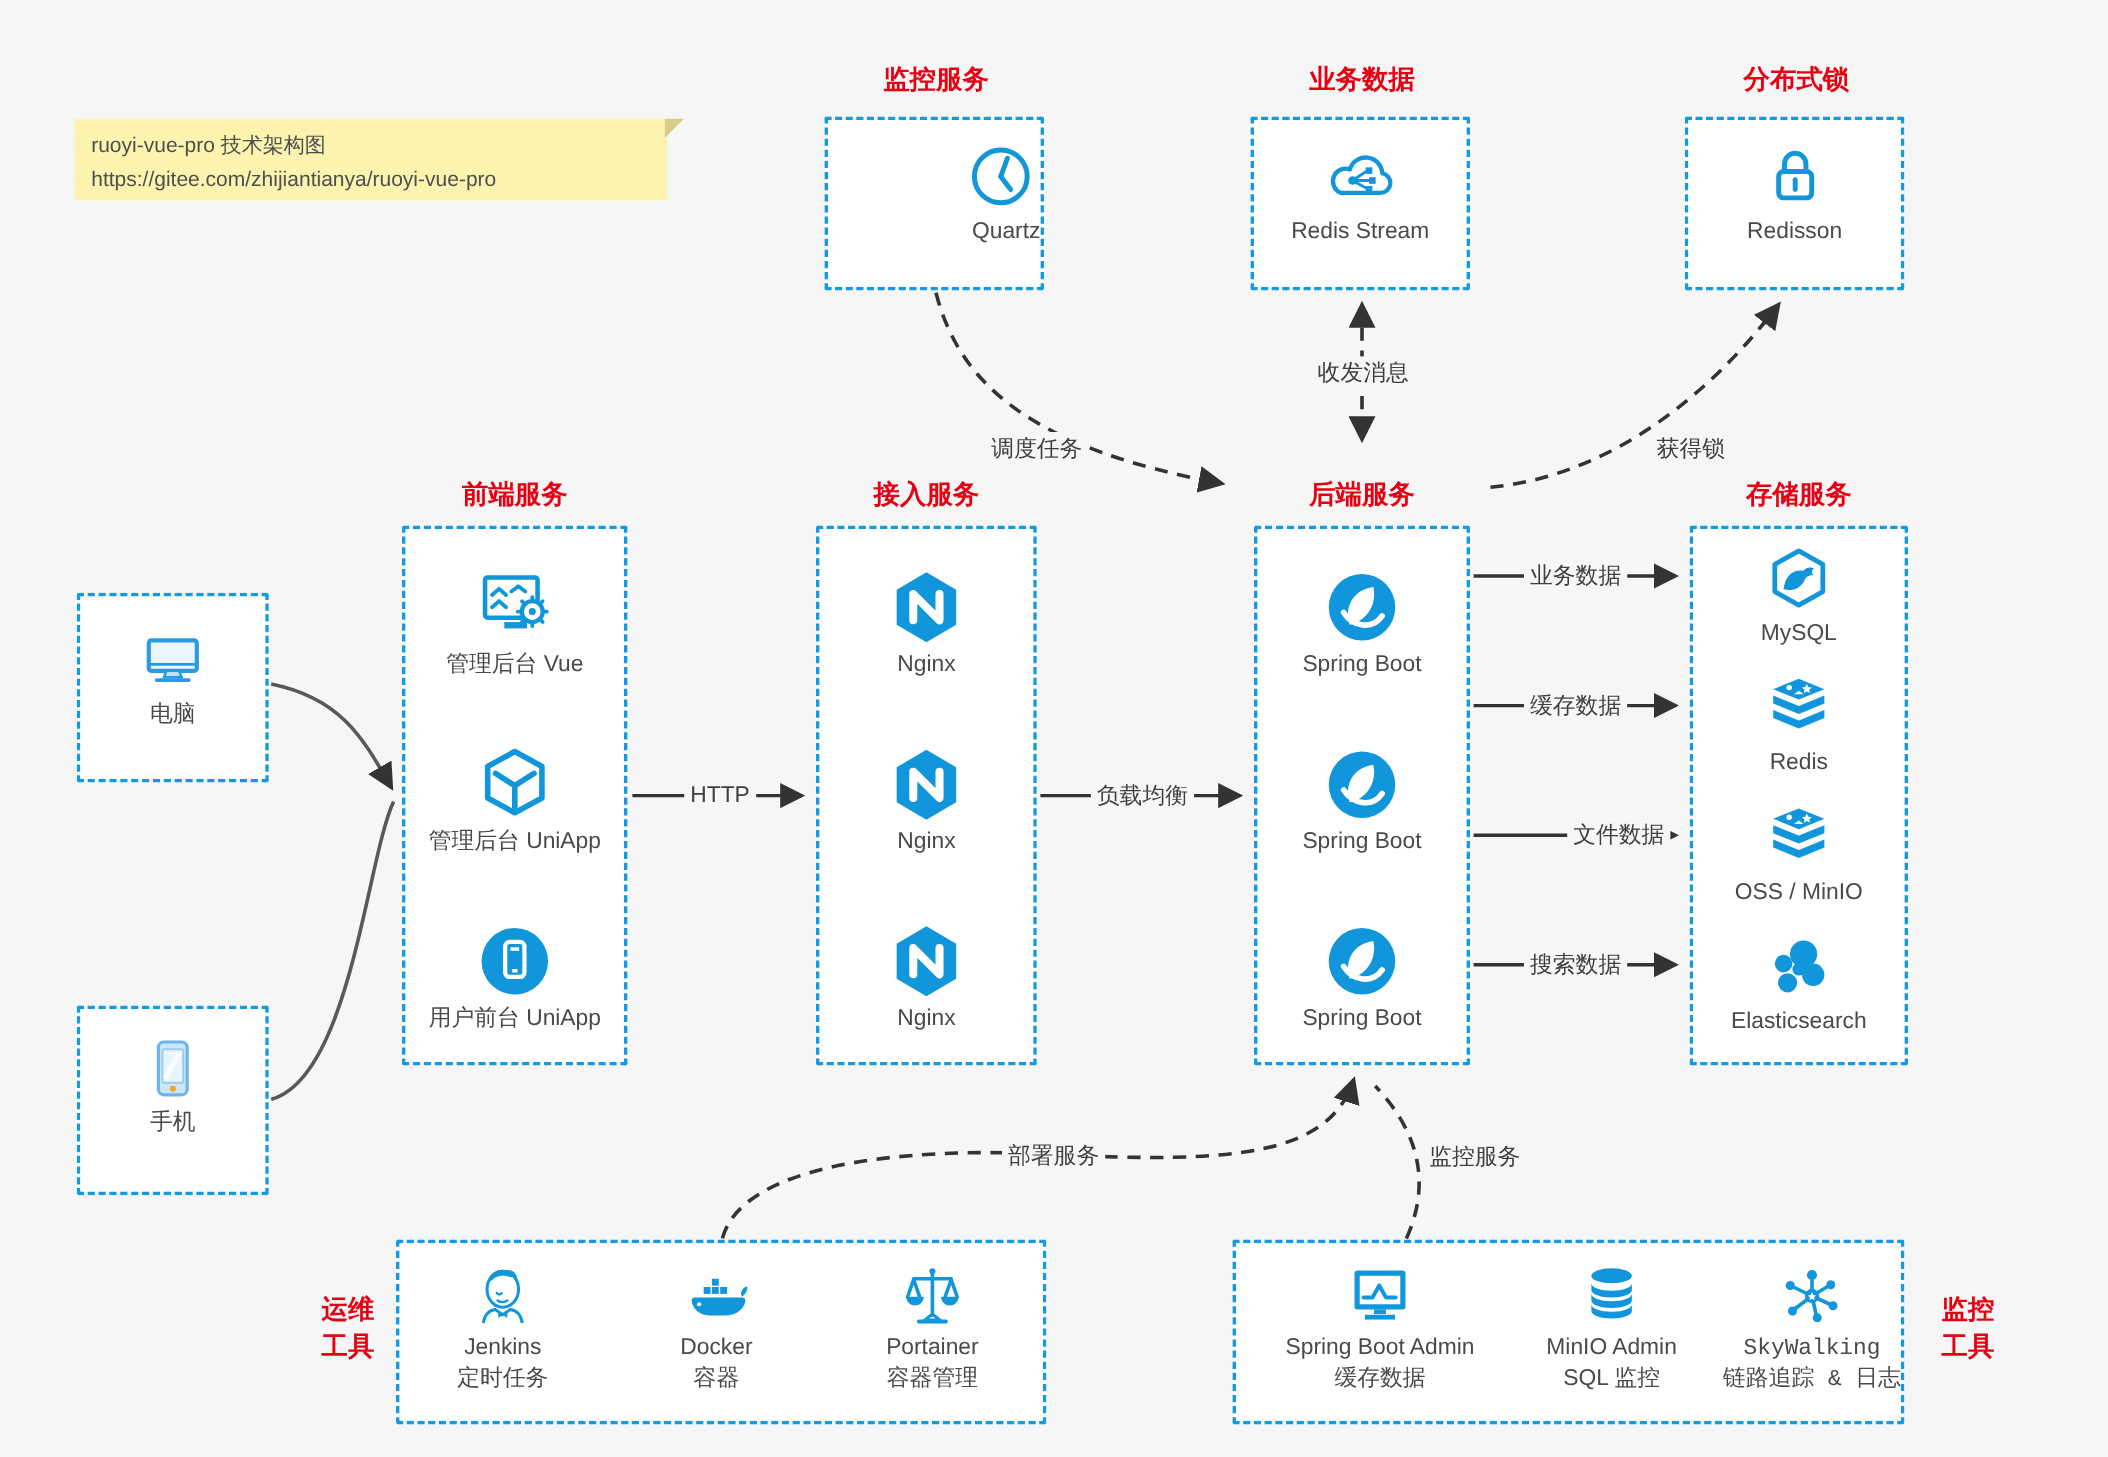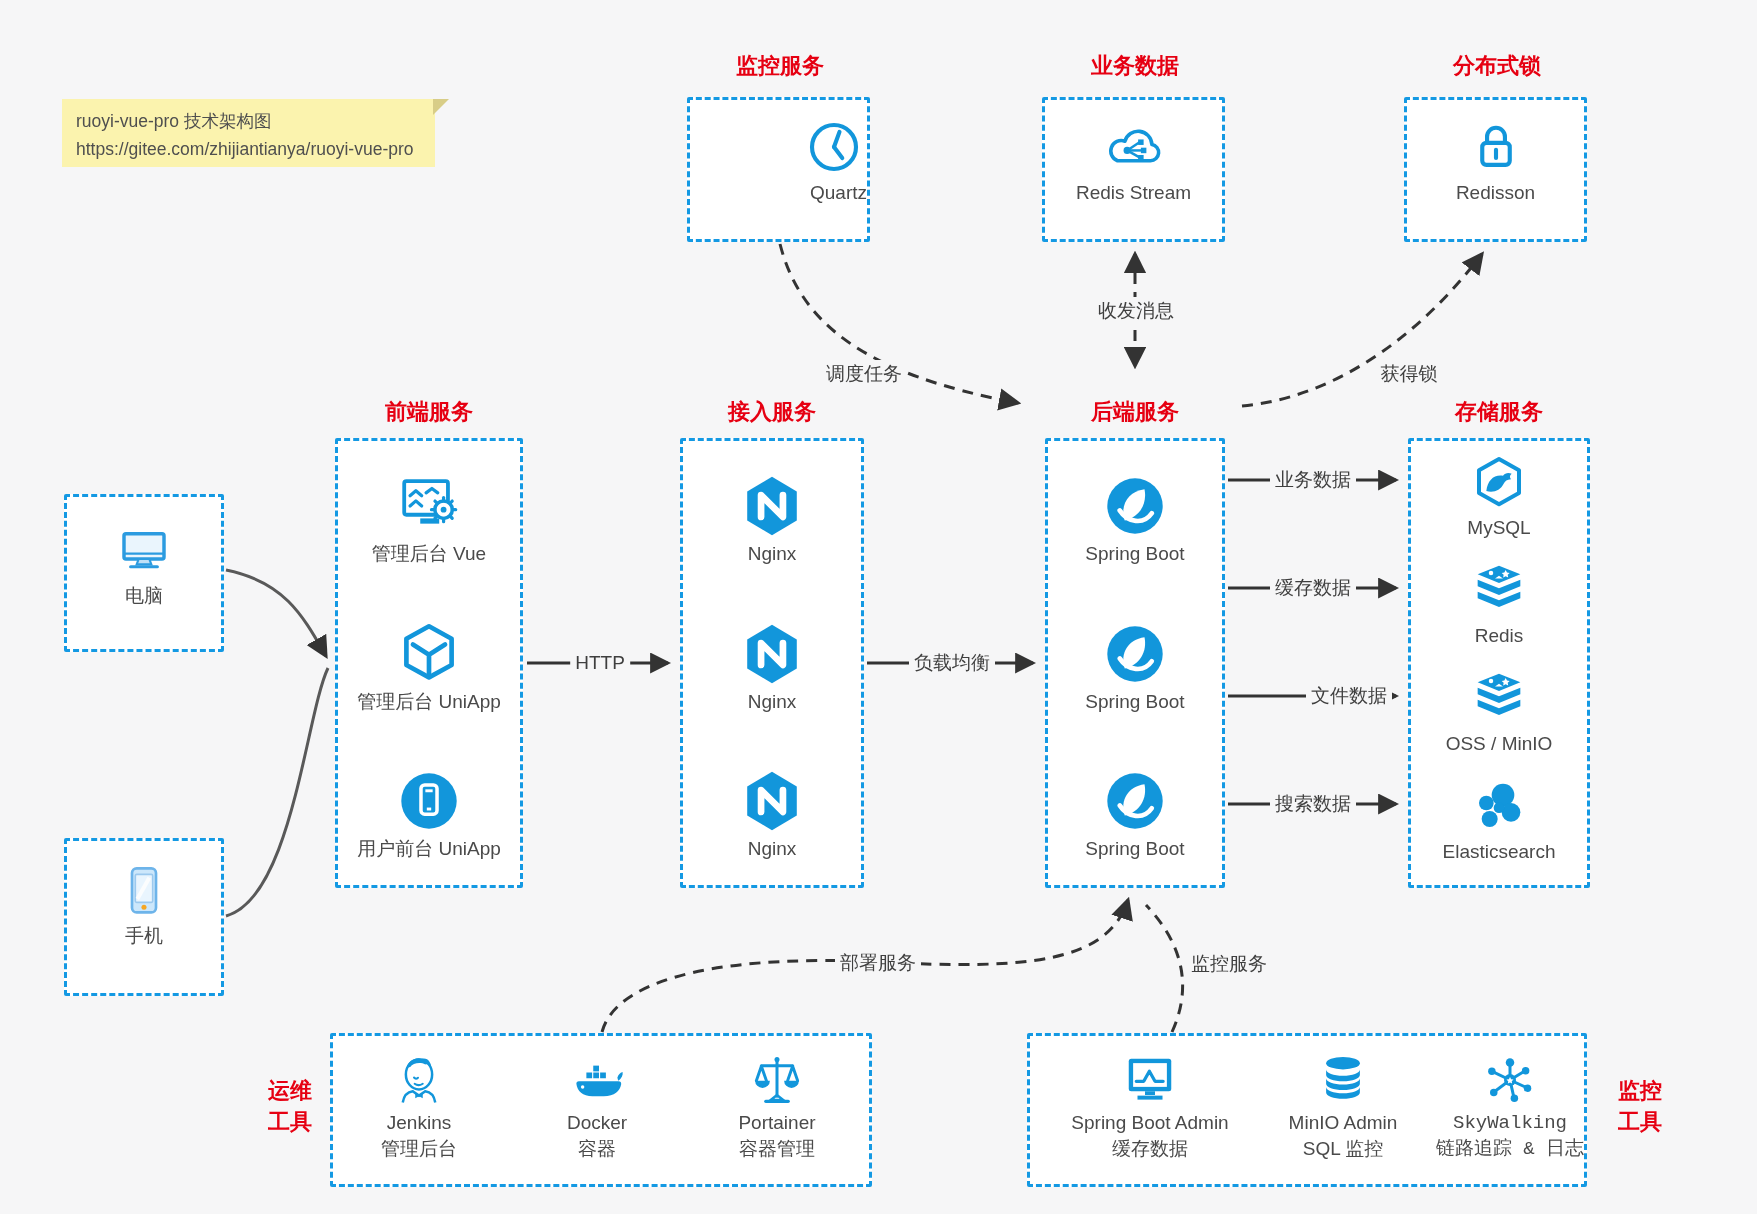--- a/index.html
+++ b/index.html
@@ -5,21 +5,21 @@
   html,body{margin:0;padding:0;background:#f6f6f7;font-family:"Liberation Sans","DejaVu Sans",sans-serif;}
   #canvas{position:relative;width:1757px;height:1214px;background:#f6f6f7;overflow:hidden;}
   .dbox{position:absolute;background:#fff;border:3px dashed #1499e3;border-radius:2px;box-sizing:border-box;z-index:1;}
   .grouptitle{position:absolute;transform:translate(-50%,-50%);color:#e60012;font-weight:bold;font-size:22px;white-space:nowrap;z-index:4;}
   .sidetitle{position:absolute;transform:translate(-50%,-50%);color:#e60012;font-weight:bold;font-size:22px;line-height:31px;text-align:center;white-space:pre-line;z-index:4;}
   .itemlabel{color:#4a4a4a;font-size:19px;white-space:nowrap;text-align:center;line-height:26px;}
   .node{position:absolute;left:0;right:0;display:flex;flex-direction:column;align-items:center;z-index:2;}
   .bnode{position:absolute;display:flex;flex-direction:column;align-items:center;z-index:2;}
   .edgelabel{position:absolute;transform:translate(-50%,-50%);background:#f6f6f7;color:#3f3f3f;font-size:19px;padding:1px 5px;white-space:nowrap;z-index:3;}
   svg.overlay{position:absolute;left:0;top:0;z-index:2;pointer-events:none;}
-  .note{position:absolute;left:62px;top:99px;width:373px;height:68px;background:#fbf3ae;z-index:2;
+  .note{position:absolute;left:62px;top:99px;width:494px;height:68px;background:#fbf3ae;z-index:2;
         color:#4f4f4f;font-size:17.5px;line-height:1.6;padding:8px 0 0 14px;box-sizing:border-box;}
   .note::after{content:"";position:absolute;right:-14px;top:0;border-style:solid;border-width:0 0 16px 16px;border-color:transparent transparent transparent #d8cd87;}
   .icon{display:block;}
 </style>
 </head>
 <body>
 
 <div id="canvas">
 
   <div class="note">
@@ -245,21 +245,21 @@
     <div class="bnode" style="left:16px;top:14px;width:140px;">
       <svg class="icon" width="60" height="60" viewBox="0 0 48 48">
         <ellipse cx="24" cy="19.5" rx="10.5" ry="12" fill="#ffffff" stroke="#1296db" stroke-width="2"></ellipse>
         <path d="M14 15 C15 8 22 5.5 26 7 C31 5.5 34 10 34 15 C33.5 12.5 31 11 29 11.5 C25 9.5 19 10.5 17 13.5 C15.5 13.8 14.2 14.4 14 15 Z" fill="#1296db"></path>
         <path d="M20 22 q1.5 1.8 3.2 .2" fill="none" stroke="#1296db" stroke-width="1.6" stroke-linecap="round"></path>
         <path d="M20.5 27 q3 2.2 6.5 0" fill="none" stroke="#1296db" stroke-width="1.6" stroke-linecap="round"></path>
         <path d="M11 42 C12 36 15 33.5 19 33 L24 36.5 L29 33 C33 33.5 36 36 37 42" fill="none" stroke="#1296db" stroke-width="2"></path>
         <path d="M21 34.5 l3 1.8 3 -1.8 v4 l-3 -1.6 -3 1.6 z" fill="#1296db"></path>
       </svg>
       <div class="itemlabel">Jenkins</div>
-      <div class="itemlabel">管理后台</div>
+      <div class="itemlabel">定时任务</div>
     </div>
     <div class="bnode" style="left:194px;top:14px;width:140px;">
       <svg class="icon" width="60" height="60" viewBox="0 0 48 48">
         <g fill="#1296db">
           <rect x="15.5" y="18" width="4.6" height="4.6"></rect>
           <rect x="21" y="18" width="4.6" height="4.6"></rect>
           <rect x="26.5" y="18" width="4.6" height="4.6"></rect>
           <rect x="21" y="12.5" width="4.6" height="4.6"></rect>
           <path d="M7.5 25 h33.5 c1.8 0 2.6 1 2.3 2.5 c-.9 4.8 -5.2 9.5 -14 9.5 h-9 c-7.6 0 -12.2 -4.2 -12.8 -10 c0 -1.1 .6 -2 2 -2 z"></path>
           <path d="M41 24.5 c2.6 -1.8 3.9 -4.3 3.5 -7 c-2.2 .7 -3.7 2.3 -4.2 4.7 z"></path>

